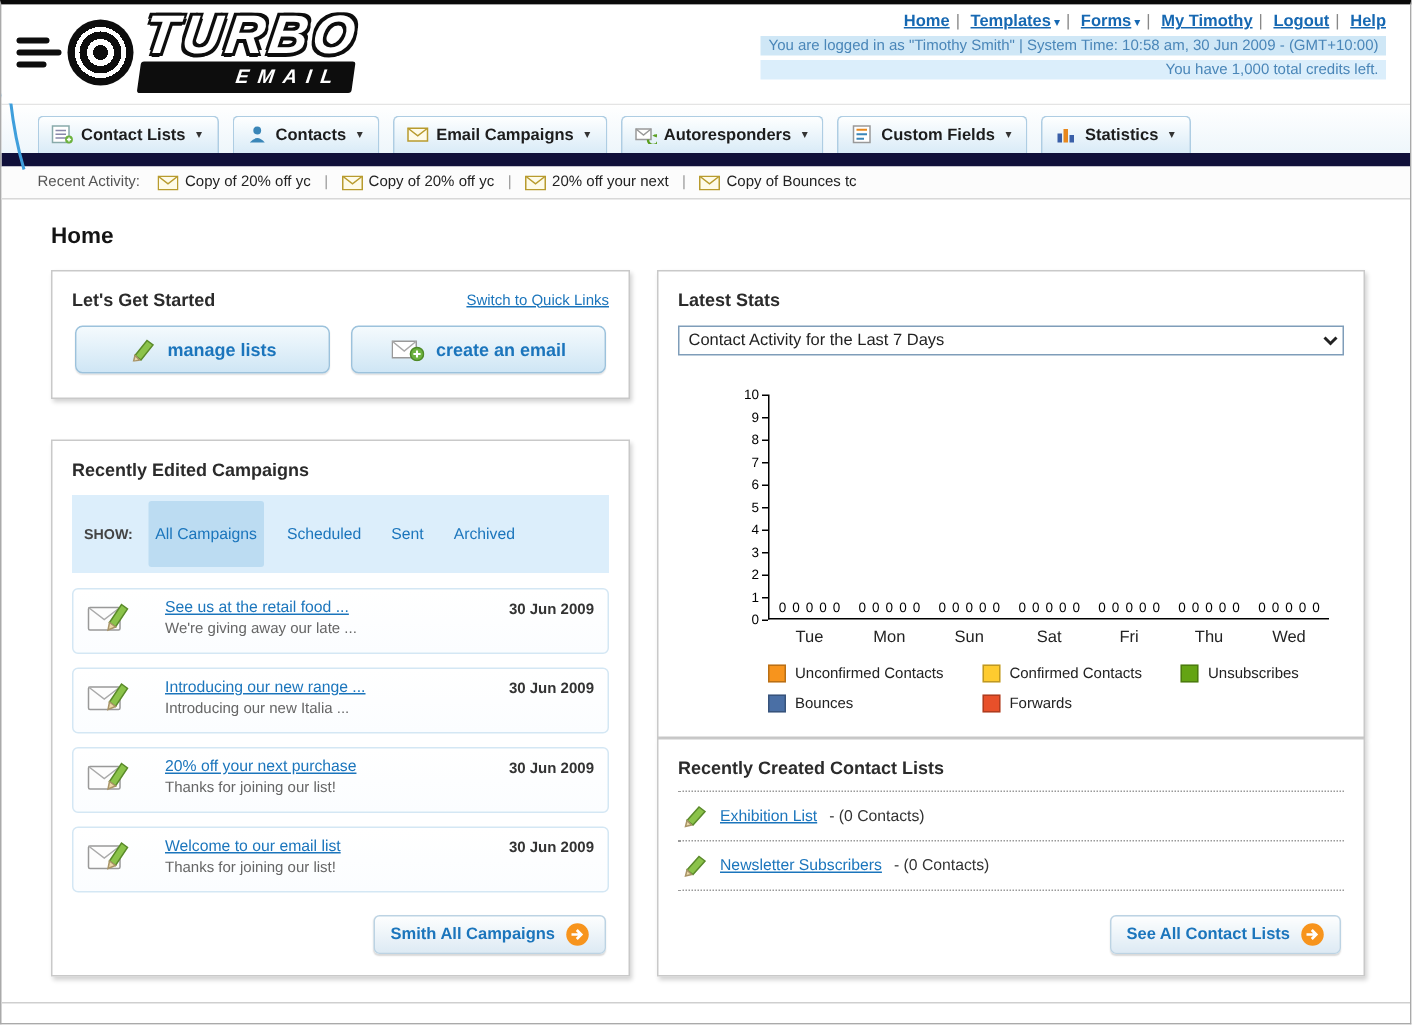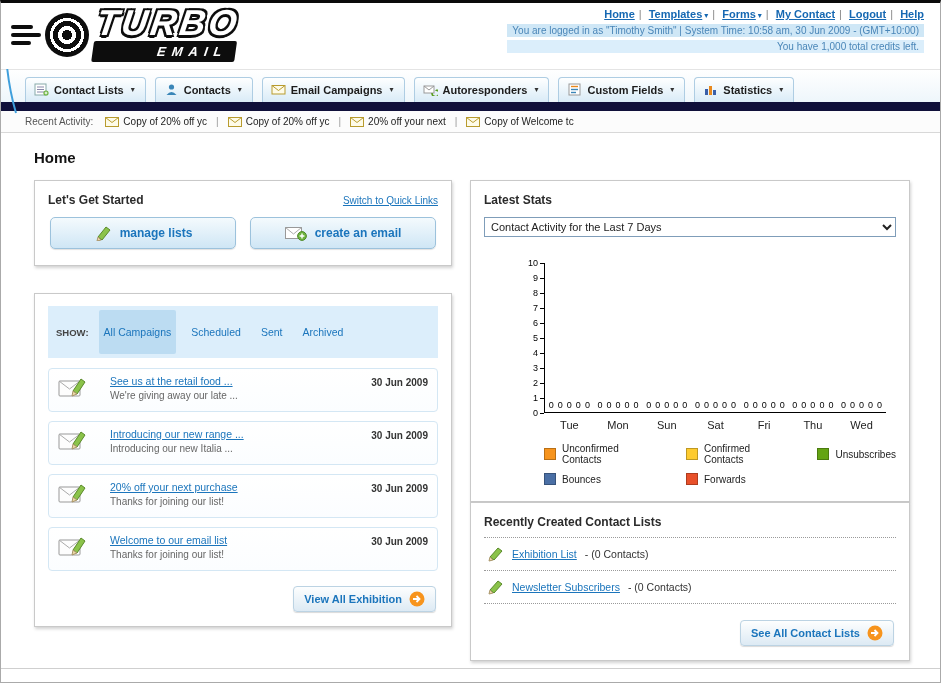--- a/index.html
+++ b/index.html
@@ -52,21 +52,21 @@
     border-bottom:1px solid #d8d8d8; font-size:10px; color:#444; }
   .activity .a-label { color:#555; margin-right:6px; }
   .activity .a-item { display:flex; align-items:center; gap:4px; color:#222; }
   .activity .pipe { color:#999; margin:0 3px; }
   .mini-env { width:14px; height:10px; display:inline-block; }
 
   
   .main { padding:12px 30px 0 33px; }
   .page-title { font-size:15px; font-weight:bold; color:#141414; margin:4px 0 14px 0; }
   .columns { display:flex; gap:18px; align-items:flex-start; }
-  .col-left { width:418px; flex:none;border-radius:23px; }
+  .col-left { width:386px; flex:none;border-radius:23px; }
   .col-right { flex:1; }
   .panel { background:#fff; border:1px solid #c9c9c9; box-shadow:1px 2px 3px rgba(0,0,0,0.18); padding:12px 13px; }
   .panel h2 { font-size:12px; font-weight:bold; color:#2b2b2b; }
 
   
   .gs-head { display:flex; justify-content:space-between; align-items:center; margin-bottom:10px; }
   .gs-head a { font-size:10px; color:#1b75bc; text-decoration:underline; }
   .gs-buttons { display:flex; gap:14px; padding:0 2px 4px 2px; }
   .big-btn { flex:1; display:flex; align-items:center; justify-content:center; gap:8px; height:32px;
     background:linear-gradient(#f4fafd,#cfe6f5); border:1px solid #9cc2dc; border-radius:5px;
@@ -142,21 +142,21 @@
           <span class="logo-email">EMAIL</span>
         </div>
       </div>
     </div>
 
     <div class="header-right">
       <div class="top-links">
         <a>Home</a><span class="sep">|</span>
         <a><span>Templates</span><span class="caret">▾</span></a><span class="sep">|</span>
         <a><span>Forms</span><span class="caret">▾</span></a><span class="sep">|</span>
-        <a>My Contact</a><span class="sep">|</span>
+        <a>My Timothy</a><span class="sep">|</span>
         <a>Logout</a><span class="sep">|</span>
         <a>Help</a>
       </div>
       <span class="login-strip">You are logged in as "Timothy Smith" | System Time: 10:58 am, 30 Jun 2009 - (GMT+10:00)</span>
       <span class="credits-strip">You have 1,000 total credits left.</span>
     </div>
   </header>
 
   <nav class="navbar">
     <div class="tabs">
@@ -245,21 +245,21 @@
           <path d="M0.5,0.5 L7,5.5 L13.5,0.5" fill="none" stroke="#b89b2e"></path>
         </svg>
       <span>20% off your next</span>
     </span>
       <span class="pipe">|</span>
     <span class="a-item">
       <svg class="mini-env" viewBox="0 0 14 10">
           <rect x="0.5" y="0.5" width="13" height="9" fill="#fefbe8" stroke="#b89b2e"></rect>
           <path d="M0.5,0.5 L7,5.5 L13.5,0.5" fill="none" stroke="#b89b2e"></path>
         </svg>
-      <span>Copy of Welcome tc</span>
+      <span>Copy of Bounces tc</span>
     </span>
   </div>
 
   <div class="main">
     <h1 class="page-title">Home</h1>
 
     <div class="columns">
 
       <div class="col-left">
         <section class="panel">
@@ -281,20 +281,21 @@
                   <path d="M0.5,2.5 L8.5,9 L16.5,2.5" fill="none" stroke="#aaa"></path>
                   <circle cx="17" cy="11" r="4.4" fill="#6db33f" stroke="#4e8a28"></circle>
                   <path d="M17,8.6 v4.8 M14.6,11 h4.8" stroke="#fff" stroke-width="1.4"></path>
                 </svg>
               <span>create an email</span>
             </button>
           </div>
         </section>
 
         <section class="panel campaigns">
+          <h2>Recently Edited Campaigns</h2>
           <div class="filter-bar">
             <span class="show-label">SHOW:</span>
             <a class="filter active">All Campaigns</a>
             <a class="filter">Scheduled</a>
             <a class="filter">Sent</a>
             <a class="filter">Archived</a>
           </div>
 
           <div class="campaign-item">
             <svg class="c-icon" viewBox="0 0 28 24">
@@ -347,21 +348,21 @@
               </svg>
             <div class="c-text">
               <a class="c-title">Welcome to our email list</a>
               <div class="c-sub">Thanks for joining our list!</div>
             </div>
             <div class="c-date">30 Jun 2009</div>
           </div>
 
           <div class="view-all-row">
             <button class="pill-btn">
-              <span>View All Exhibition</span>
+              <span>Smith All Campaigns</span>
               <svg width="16" height="16" viewBox="0 0 16 16">
                   <circle cx="8" cy="8" r="7.5" fill="#f7941d"></circle>
                   <path d="M4,8 h6 M7.5,5 l3,3 -3,3" stroke="#fff" stroke-width="1.8" fill="none"></path>
                 </svg>
             </button>
           </div>
         </section>
       </div>
 
       <div class="col-right">

